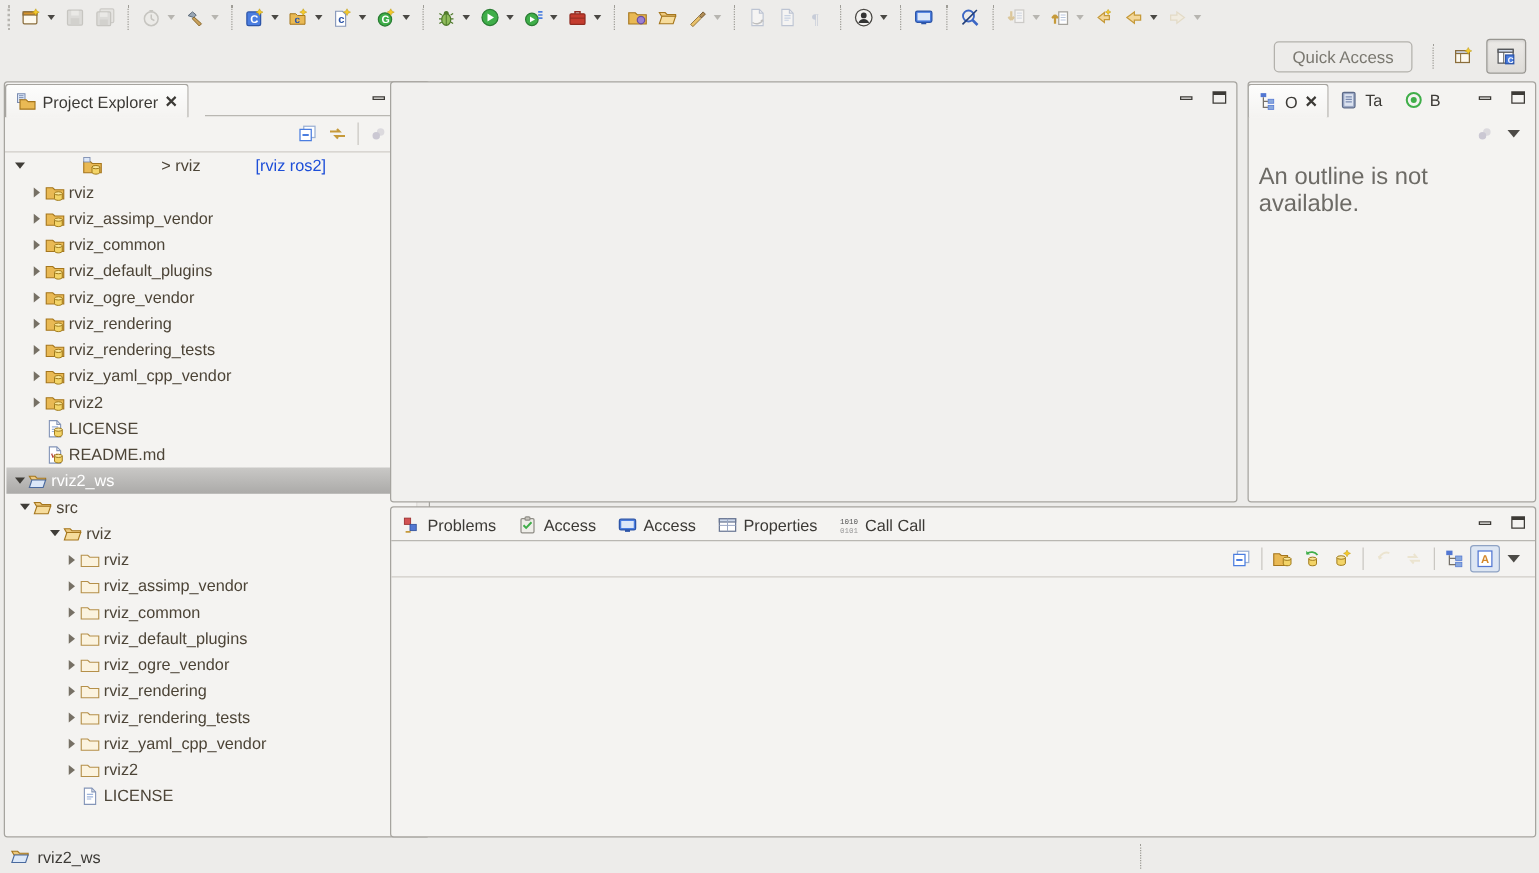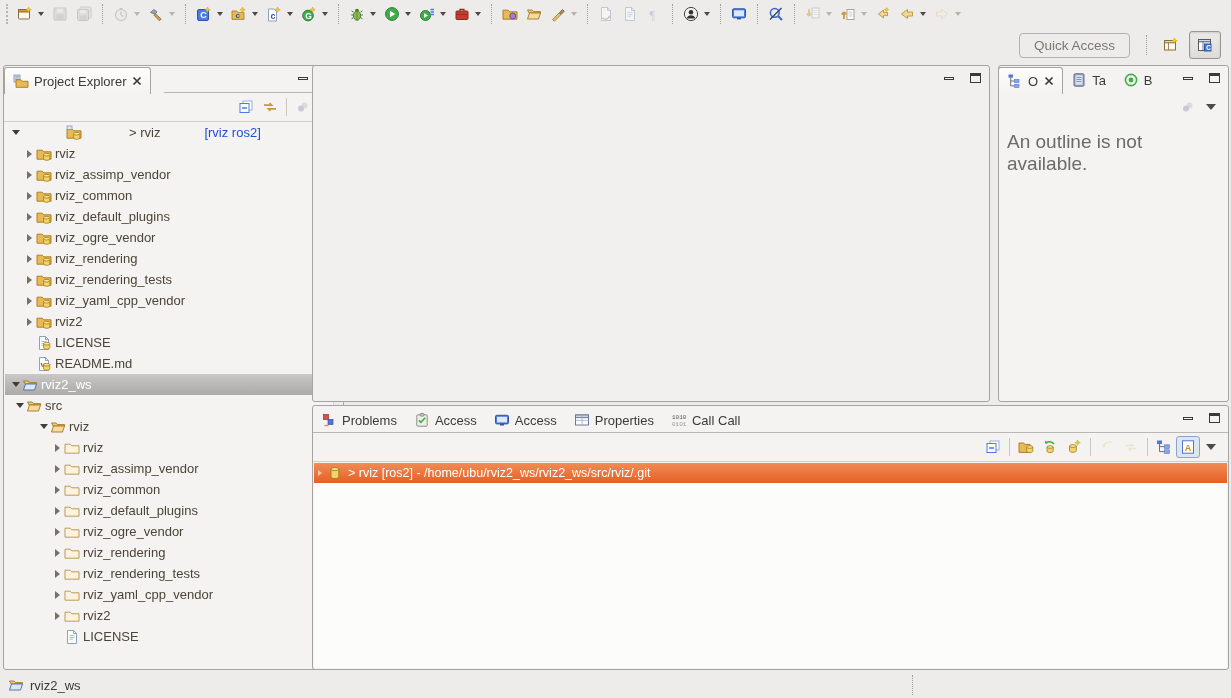--- a/index.html
+++ b/index.html
@@ -995,34 +995,20 @@
         </svg>
       </span>
       <span class="vbtn pressed">
         <svg width="16" height="16" viewBox="0 0 16 16" xmlns="http://www.w3.org/2000/svg">
           <rect x="2.5" y="1.8" width="11" height="12.4" fill="#fff" stroke="#5277d2"></rect>
           <text x="4.8" y="11.5" font-size="9" font-weight="bold" fill="#d4872a" font-family="Liberation Sans,sans-serif">A</text>
         </svg>
       </span>
       <span class="vmenu"></span>
     </div>
-  <div id="bp-content">
-    <div id="repo-row">
-      <span class="exp-pale"></span>
-      <span class="ricon">
-          <svg width="16" height="16" viewBox="0 0 16 16" xmlns="http://www.w3.org/2000/svg">
-            <g transform="translate(4,2.6)">
-              <path d="M0 1.5v7.6c0 1 1.8 1.8 3.9 1.8s3.9-.8 3.9-1.8V1.5" fill="#f3d468" stroke="#a07a1a" stroke-width=".9"></path>
-              <ellipse cx="3.9" cy="1.5" rx="3.9" ry="1.5" fill="#fae79c" stroke="#a07a1a" stroke-width=".9"></ellipse>
-            </g>
-          </svg>
-        </span>
-      <span>&gt; rviz [ros2] - /home/ubu/rviz2_ws/rviz2_ws/src/rviz/.git</span>
-    </div>
-  </div>
 </div>
 
 <div id="status-bar">
   <span class="sicon">
       <svg width="16" height="16" viewBox="0 0 16 16" xmlns="http://www.w3.org/2000/svg">
         <path d="M1.5 4h4.6l1.5 1.6h6.9V7H3.2z" fill="#edc97e" stroke="#a5761d" stroke-width=".9"></path>
         <path d="M1.5 13L3.5 7h11l-2 6z" fill="#dce8f8" stroke="#4a6a9e" stroke-width=".9"></path>
       </svg>
     </span>
   <span>rviz2_ws</span>

